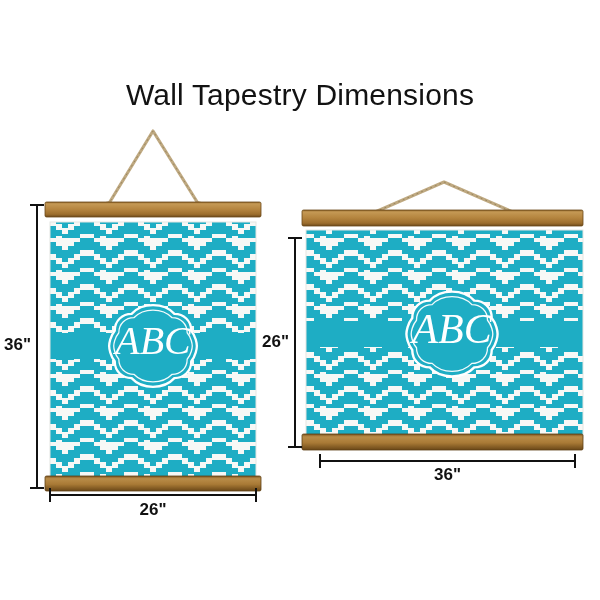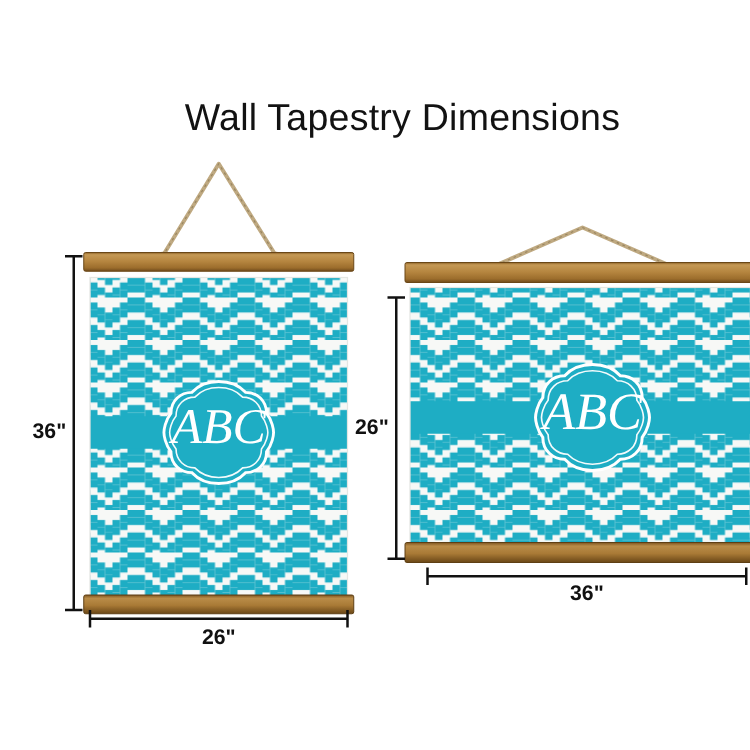--- a/index.html
+++ b/index.html
@@ -3,21 +3,21 @@
 <meta charset="utf-8">
 <style>
   html,body{margin:0;padding:0;}
   body{
     width:600px;height:600px;
     background:#ffffff;
     font-family:"Liberation Sans", sans-serif;
     overflow:hidden;
     position:relative;
   }
-  #stage{position:absolute;left:0;top:0;width:518px;height:600px;margin-left:22px;}
+  #stage{position:absolute;left:0;top:0;width:518px;height:600px;}
 
   .page-title{
     position:absolute;
     left:0; top:78px;
     width:600px;
     text-align:center;
     font-size:30px;
     font-weight:400;
     color:#121212;
     letter-spacing:0.2px;

